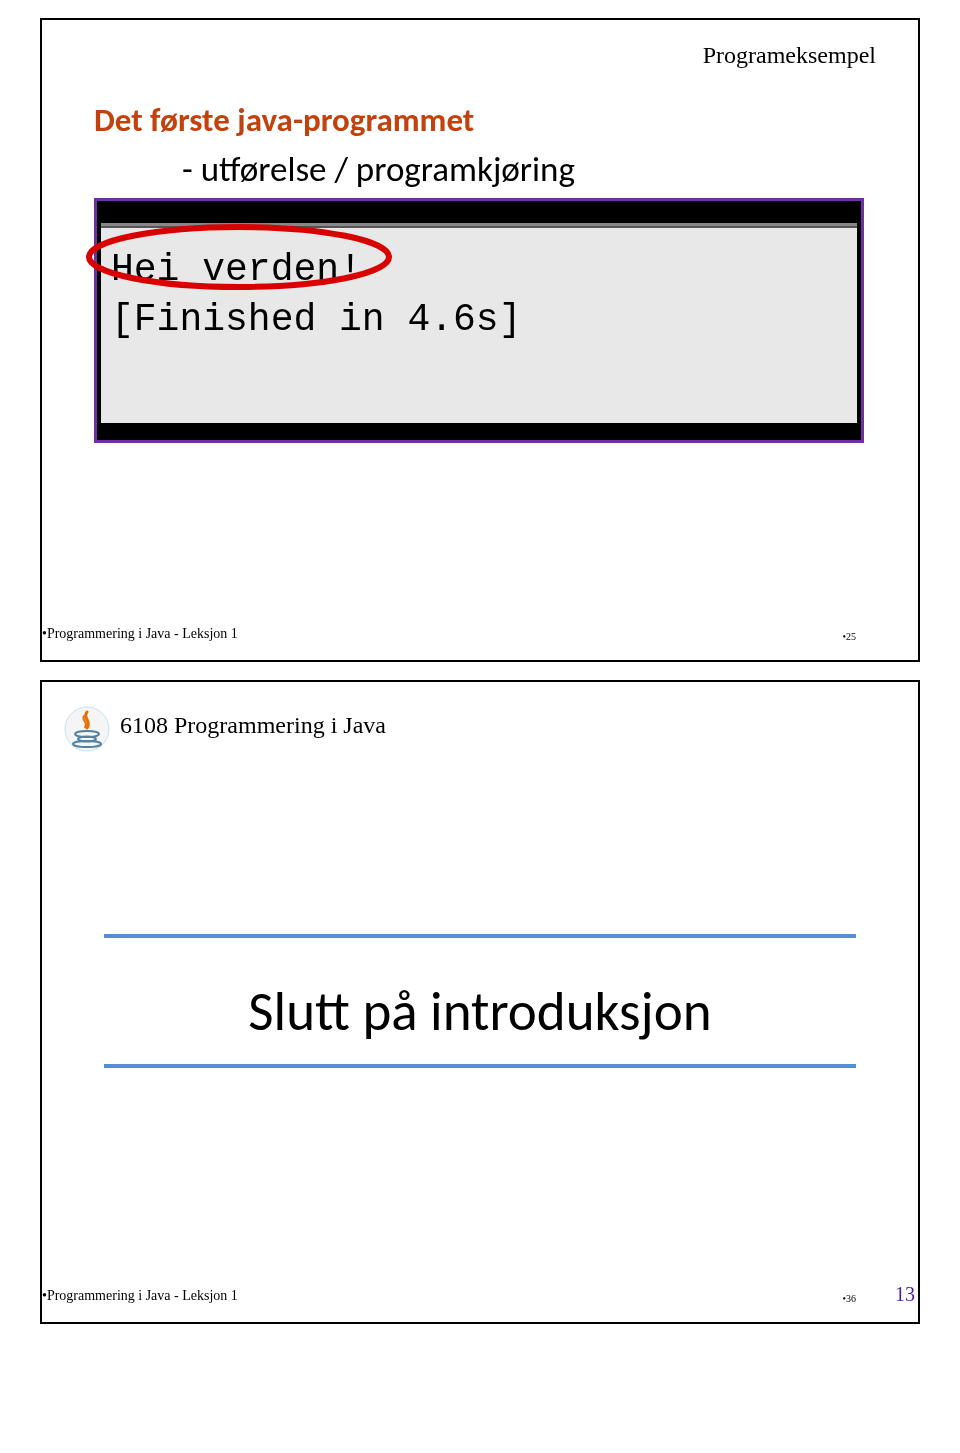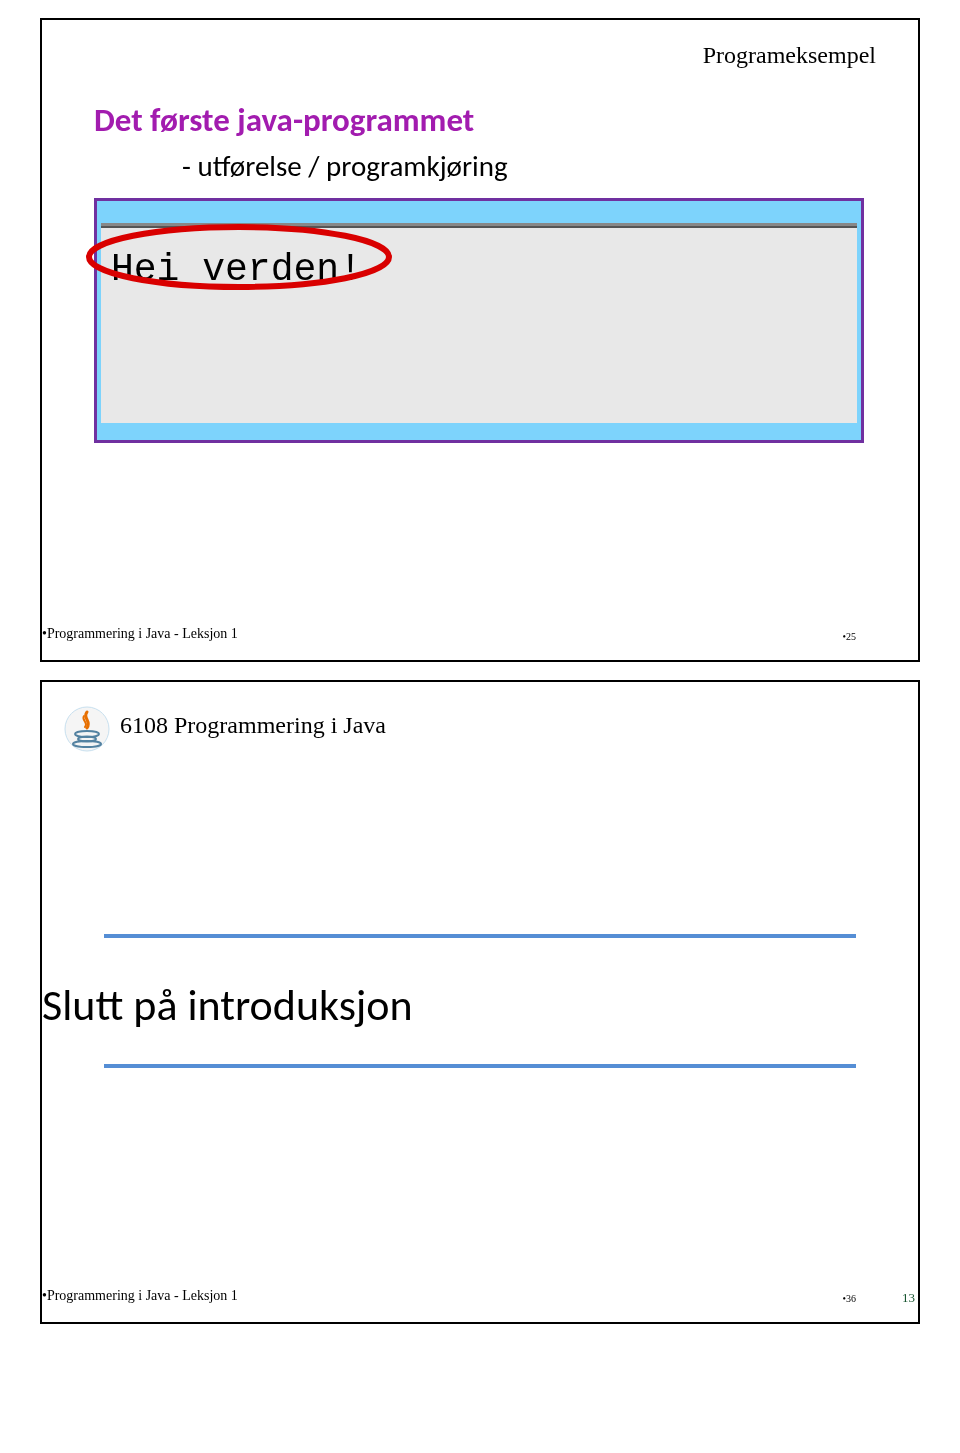--- a/index.html
+++ b/index.html
@@ -32,38 +32,38 @@
     font-size: 24px;
     font-family: "Times New Roman", serif;
   }
   .slide1-title {
     position: absolute;
     top: 80px;
     left: 52px;
     font-family: Calibri, Arial, sans-serif;
     font-size: 33px;
     font-weight: bold;
-    color: #a21caf;
+    color: #c2410c;
   }
   .slide1-sub {
     position: absolute;
     top: 128px;
     left: 140px;
     font-family: Calibri, Arial, sans-serif;
-    font-size: 29px;
+    font-size: 35px;
     color: #000;
   }
   .output-box {
     position: absolute;
     top: 178px;
     left: 52px;
     width: 770px;
     height: 245px;
     border: 3px solid #7030a0;
-    background: #7dd3fc;
+    background: #000000;
     box-sizing: border-box;
   }
   .output-inner {
     position: absolute;
     top: 22px;
     left: 4px;
     right: 4px;
     height: 200px;
     background: #e8e8e8;
     border-top: 3px solid #888;
@@ -147,50 +147,52 @@
     left: 62px;
     right: 62px;
     height: 0;
     border-top: 4px solid #558ed5;
   }
   .slide2-title {
     position: absolute;
     top: 296px;
     left: 0;
     right: 0;
+    text-align: center;
     font-family: Calibri, Arial, sans-serif;
-    font-size: 44px;
+    font-size: 55px;
     color: #000;
   }
   .page-number {
     position: absolute;
     right: 45px;
     bottom: 18px;
     font-family: "Times New Roman", serif;
-    font-size: 13px;
-    color: #14532d;
+    font-size: 20px;
+    color: #4c1d95;
   }
 </style>
 </head>
 <body>
 
 <div class="page">
 
   <div class="slide-frame slide1">
     <div class="tag-topright">Programeksempel</div>
     <div class="slide1-title">Det første java-programmet</div>
     <div class="slide1-sub">- utførelse / programkjøring</div>
 
     <div class="output-box">
       <div class="output-inner">
         <div class="darkbar"></div>
         <div class="console-line1">Hei verden!</div>
         <svg class="red-ellipse" viewBox="0 0 320 74">
           <ellipse cx="160" cy="37" rx="150" ry="30" fill="none" stroke="#d90000" stroke-width="6"></ellipse>
         </svg>
+        <div class="console-line2">[Finished in 4.6s]</div>
       </div>
     </div>
 
     <div class="foot-left">•Programmering i Java - Leksjon 1</div>
     <div class="foot-right">•25</div>
   </div>
 
   <div class="slide-frame slide2">
     <svg class="java-logo" width="46" height="46" viewBox="0 0 46 46">
       <circle cx="23" cy="23" r="22" fill="#f5f5f5" stroke="#c8e0ef" stroke-width="1"></circle>

